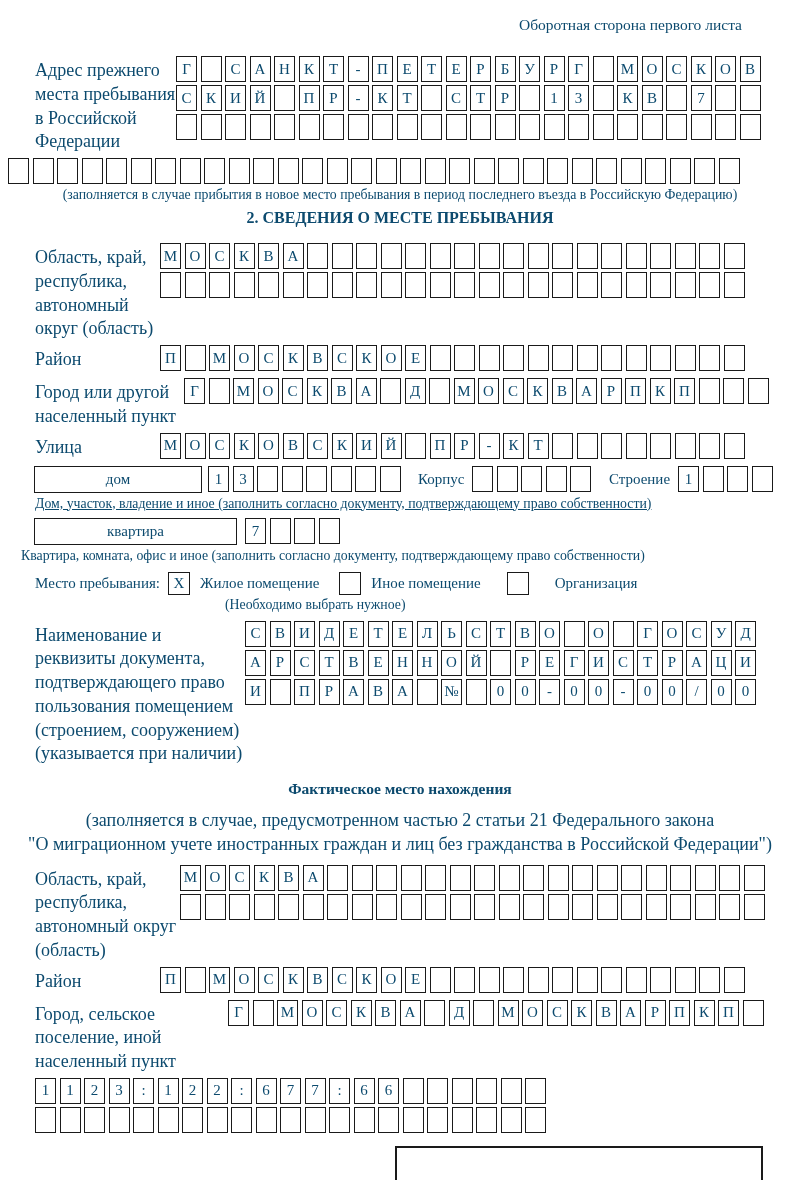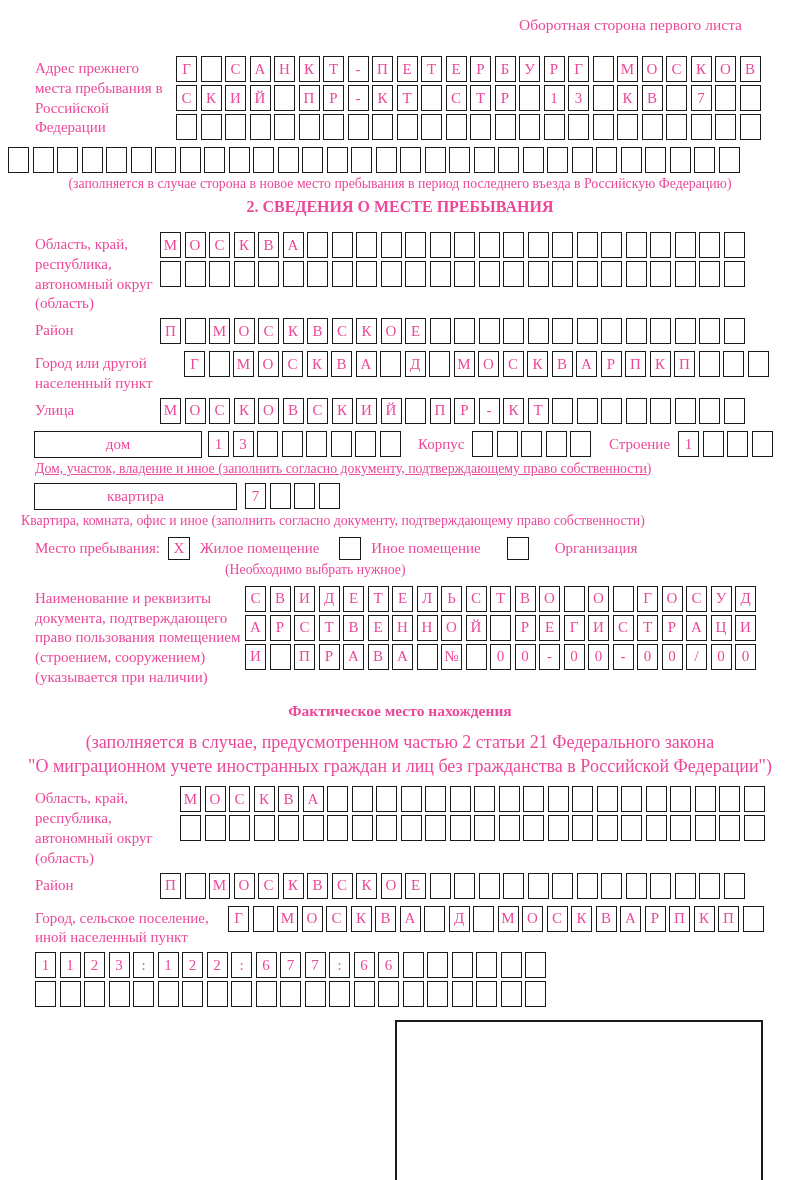--- a/index.html
+++ b/index.html
@@ -1,29 +1,29 @@
 <!DOCTYPE html>
 <html><head>
 <meta charset="utf-8">
 <style>
   * { margin:0; padding:0; box-sizing:border-box; }
   html,body { background:#fff; }
   .page {
     position:relative;
     width:800px; height:1180px;
     background:#fff;
-    color:#ec4899;
+    color:#0c4a6e;
     font-family:"Liberation Serif", serif;
     overflow:hidden;
     padding-top:16px;
   }
   .top-note { text-align:right; padding-right:58px; font-size:15.5px; }
 
   .row { display:flex; align-items:flex-start; margin-left:35px; margin-bottom:4px; }
-  .lbl { font-size:15px; line-height:1.32; flex-shrink:0; padding-top:3px; }
+  .lbl { font-size:18px; line-height:1.32; flex-shrink:0; padding-top:3px; }
   .cells-col { display:flex; flex-direction:column; }
   .cells-row { display:flex; margin-bottom:3px; }
   .cell {
     width:21px; height:26px; margin-right:3.5px;
     border:1.7px solid #1a1a1a;
     display:flex; align-items:center; justify-content:center;
     font-size:15px; flex-shrink:0; background:#fff;
   }
   .fullrow { margin-left:8px; }
 
@@ -178,21 +178,21 @@
       <span class="cell"></span>
       <span class="cell"></span>
       <span class="cell"></span>
       <span class="cell"></span>
       <span class="cell"></span>
       <span class="cell"></span>
       <span class="cell"></span>
       <span class="cell"></span>
       <span class="cell"></span>
     </div>
-  <div class="caption">(заполняется в случае сторона в новое место пребывания в период последнего въезда в Российскую Федерацию)</div>
+  <div class="caption">(заполняется в случае прибытия в новое место пребывания в период последнего въезда в Российскую Федерацию)</div>
 
   <div class="sec-title">2. СВЕДЕНИЯ О МЕСТЕ ПРЕБЫВАНИЯ</div>
 
   <div class="row">
     <div class="lbl w-reg">Область, край, республика, автономный округ (область)</div>
     <div class="cells-col">
       <div class="cells-row">
           <span class="cell">М</span>
           <span class="cell">О</span>
           <span class="cell">С</span>

